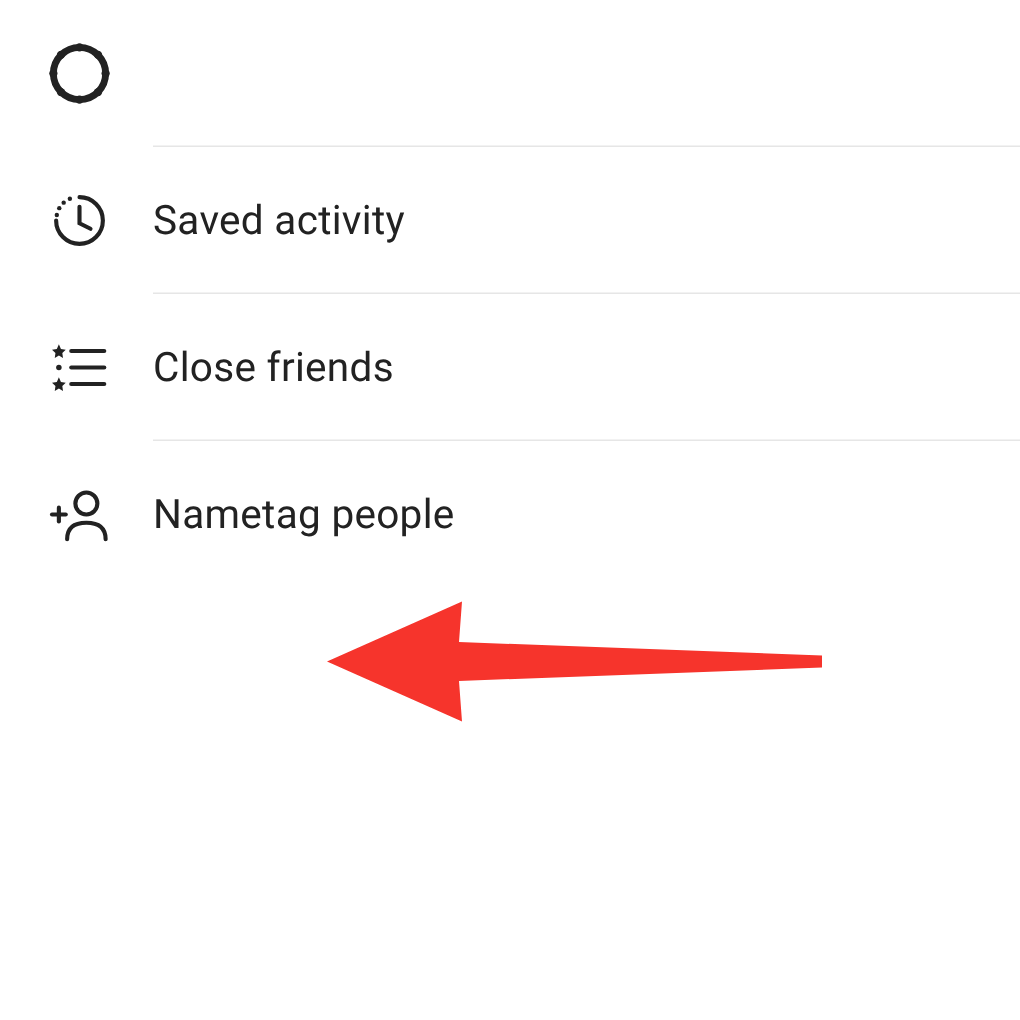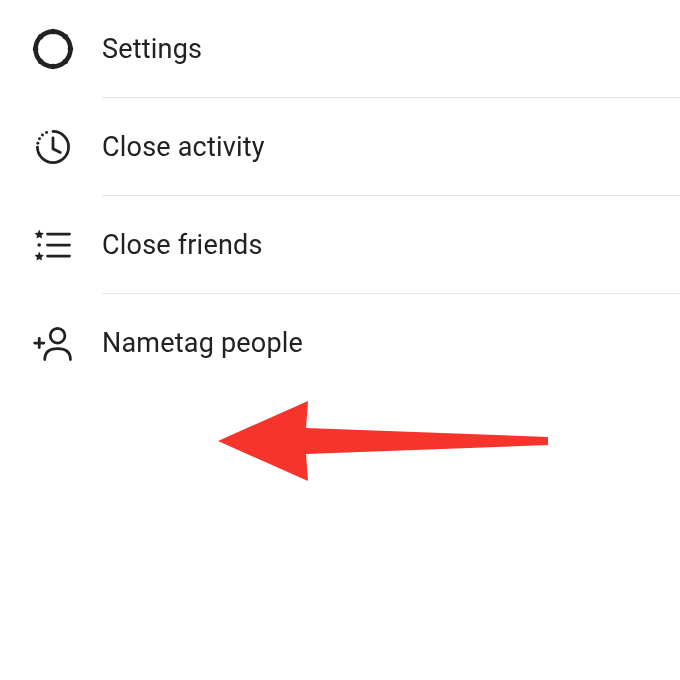--- a/index.html
+++ b/index.html
@@ -74,37 +74,36 @@
           <circle cx="10.5" cy="10.5" r="3"></circle>
             <circle cx="37.5" cy="10.5" r="3"></circle>
           <circle cx="10.5" cy="37.5" r="3"></circle>
             <circle cx="37.5" cy="37.5" r="3"></circle>
         </g>
         <circle cx="24" cy="24" r="15" fill="#fff" stroke="none"></circle>
         <circle cx="24" cy="24" r="19" fill="none" stroke="#222" stroke-width="5"></circle>
         <circle cx="24" cy="24" r="13" fill="#fff" stroke="none"></circle>
       </svg>
     </span>
-    <span class="menu-label">Settings</span>
     <div class="divider"></div>
   </div>
 
 
   <div class="menu-item">
     <span class="menu-icon">
       <svg viewBox="0 0 48 48" fill="none" stroke="#222" stroke-width="3" stroke-linecap="round">
         <path d="M24 7 A17 17 0 1 1 7 24"></path>
         <circle cx="7.5" cy="20" r="1.6" fill="#222" stroke="none"></circle>
         <circle cx="9.3" cy="15" r="1.6" fill="#222" stroke="none"></circle>
         <circle cx="12.5" cy="11" r="1.6" fill="#222" stroke="none"></circle>
         <circle cx="17" cy="8.2" r="1.6" fill="#222" stroke="none"></circle>
         <polyline points="24,14 24,26 32,30"></polyline>
       </svg>
     </span>
-    <span class="menu-label">Close activity</span>
+    <span class="menu-label">Saved activity</span>
     <div class="divider"></div>
   </div>
 
 
 
   <div class="menu-item">
     <span class="menu-icon">
       <svg viewBox="0 0 48 48" fill="none" stroke="#222" stroke-width="3" stroke-linecap="round">
         <line x1="18" y1="12" x2="42" y2="12"></line>
         <line x1="18" y1="24" x2="42" y2="24"></line>

